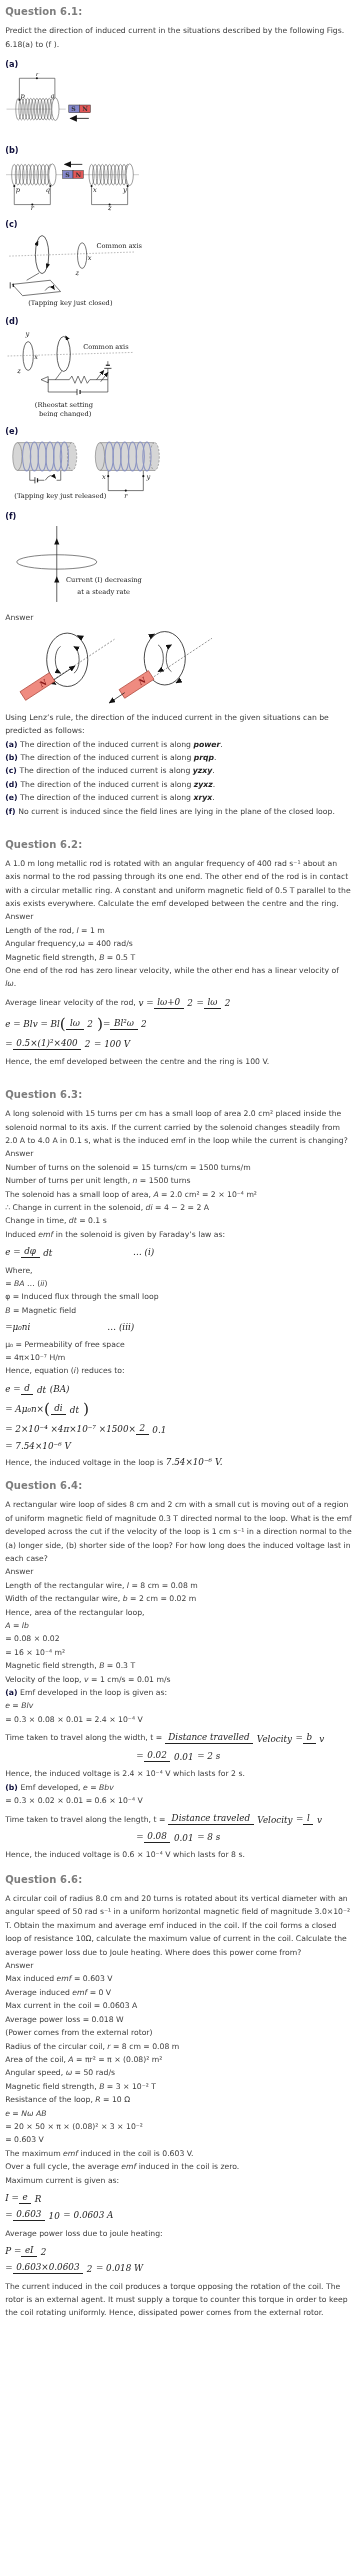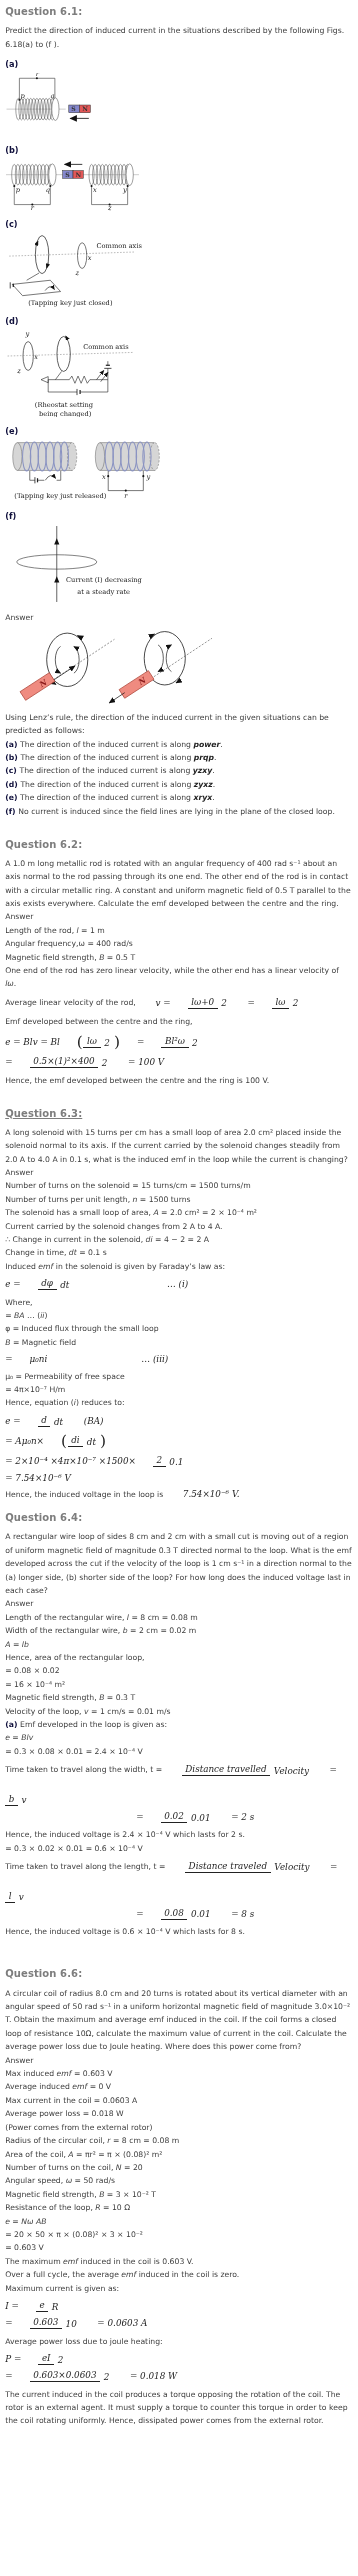--- a/index.html
+++ b/index.html
@@ -7,21 +7,21 @@
   .page{width:359px;box-sizing:border-box;padding:4.1px 7.2px 31px 5.2px;}
   .q-heading{font-size:10px;font-weight:bold;color:#7d7d7d;margin:17.5px 0 7.2px 0;letter-spacing:0.1px;}
   .q-heading:first-child{margin-top:2.1px;}
   .para{font-size:7.7px;line-height:13.4px;color:#3d3d3d;}
   .fig-label{font-size:8.2px;font-weight:bold;color:#10103c;margin:8.2px 0 4.1px 0;}
   .rs-b{font-weight:bold;color:#10103c;}
   .rs-i{font-style:italic;}
   .rs-bi{font-weight:bold;font-style:italic;color:#222;}
   .fig{margin:4.1px 0 5.2px 0;}
   .fig svg{display:block;}
-  .formula-row{display:flex;align-items:center;flex-wrap:wrap;gap:17px;margin:5.2px 0;font-family:"DejaVu Serif","Liberation Serif",serif;font-style:italic;font-size:8.8px;color:#1d1d1d;}
+  .formula-row{display:flex;align-items:center;flex-wrap:wrap;gap:0;margin:5.2px 0;font-family:"DejaVu Serif","Liberation Serif",serif;font-style:italic;font-size:8.8px;color:#1d1d1d;}
   .formula-row .pre{font-family:"DejaVu Sans","Liberation Sans",sans-serif;font-style:normal;font-size:7.7px;color:#3d3d3d;margin-right:2.6px;line-height:13.4px;}
   .frac{display:inline-flex;flex-direction:row;align-items:center;vertical-align:middle;}
   .frac .num{padding:0 3.6px 1px 3.6px;border-bottom:0.7px solid #222;text-align:center;}
   .frac .den{padding:1px 3.6px 0 3.6px;text-align:center;}
   .fracwrap{display:inline-flex;align-items:center;}
   .par::before{content:"(";font-style:normal;font-size:15.5px;font-weight:400;color:#222;margin-right:0.5px;}
   .par::after{content:")";font-style:normal;font-size:15.5px;color:#222;margin-left:0.5px;}
   .eq{margin-left:77px;}
   .f-ind{margin-left:131px;}
   .f-x{white-space:nowrap;}
@@ -320,21 +320,20 @@
         </span>
       </span>
       <span class="f-x">=</span>
       <span class="fracwrap">
         <span class="frac">
           <span class="num">lω</span>
           <span class="den">2</span>
         </span>
       </span>
     </div>
-    <div class="para">Emf developed between the centre and the ring,</div>
     <div class="formula-row">
       <span class="f-x">e = Blv = Bl</span>
       <span class="fracwrap par">
         <span class="frac">
           <span class="num">lω</span>
           <span class="den">2</span>
         </span>
       </span>
       <span class="f-x">=</span>
       <span class="fracwrap">
@@ -348,27 +347,26 @@
       <span class="f-x">=</span>
       <span class="fracwrap">
         <span class="frac">
           <span class="num">0.5×(1)²×400</span>
           <span class="den">2</span>
         </span>
       </span>
       <span class="f-x">= 100 V</span>
     </div>
     <div class="para">Hence, the emf developed between the centre and the ring is 100 V.</div>
-    <div class="q-heading" style="margin-top: 20.6px; text-decoration: underline;">Question 6.3:</div>
+    <div class="q-heading" style="margin-top: 20.6px;">Question 6.3:</div>
     <div class="para">A long solenoid with 15 turns per cm has a small loop of area 2.0 cm² placed inside the solenoid normal to its axis. If the current carried by the solenoid changes steadily from 2.0 A to 4.0 A in 0.1 s, what is the induced emf in the loop while the current is changing?</div>
     <div class="para">Answer</div>
     <div class="para">Number of turns on the solenoid = 15 turns/cm = 1500 turns/m</div>
     <div class="para"><span>Number of turns per unit length, </span><span class="rs-i">n</span><span> = 1500 turns</span></div>
     <div class="para"><span>The solenoid has a small loop of area, </span><span class="rs-i">A</span><span> = 2.0 cm² = 2 × 10⁻⁴ m²</span></div>
-    <div class="para">Current carried by the solenoid changes from 2 A to 4 A.</div>
     <div class="para"><span>∴ Change in current in the solenoid, </span><span class="rs-i">di</span><span> = 4 − 2 = 2 A</span></div>
     <div class="para"><span>Change in time, </span><span class="rs-i">dt</span><span> = 0.1 s</span></div>
     <div class="para"><span>Induced </span><span class="rs-i">emf</span><span> in the solenoid is given by Faraday’s law as:</span></div>
     <div class="formula-row">
       <span class="f-x">e =</span>
       <span class="fracwrap">
         <span class="frac">
           <span class="num">dφ</span>
           <span class="den">dt</span>
         </span>
@@ -420,22 +418,22 @@
     </div>
     <div class="formula-row">
       <span class="pre">Hence, the induced voltage in the loop is</span>
       <span class="f-x">7.54×10⁻⁶ V.</span>
     </div>
     <div class="q-heading" style="margin-top: 11px;">Question 6.4:</div>
     <div class="para">A rectangular wire loop of sides 8 cm and 2 cm with a small cut is moving out of a region of uniform magnetic field of magnitude 0.3 T directed normal to the loop. What is the emf developed across the cut if the velocity of the loop is 1 cm s⁻¹ in a direction normal to the (a) longer side, (b) shorter side of the loop? For how long does the induced voltage last in each case?</div>
     <div class="para">Answer</div>
     <div class="para"><span>Length of the rectangular wire, </span><span class="rs-i">l</span><span> = 8 cm = 0.08 m</span></div>
     <div class="para"><span>Width of the rectangular wire, </span><span class="rs-i">b</span><span> = 2 cm = 0.02 m</span></div>
+    <div class="para">Hence, area of the rectangular loop,</div>
     <div class="para"><span class="rs-i">A = lb</span></div>
-    <div class="para">Hence, area of the rectangular loop,</div>
     <div class="para">= 0.08 × 0.02</div>
     <div class="para">= 16 × 10⁻⁴ m²</div>
     <div class="para"><span>Magnetic field strength, </span><span class="rs-i">B</span><span> = 0.3 T</span></div>
     <div class="para"><span>Velocity of the loop, </span><span class="rs-i">v</span><span> = 1 cm/s = 0.01 m/s</span></div>
     <div class="para"><span class="rs-b">(a) </span><span>Emf developed in the loop is given as:</span></div>
     <div class="para"><span class="rs-i">e = Blv</span></div>
     <div class="para">= 0.3 × 0.08 × 0.01 = 2.4 × 10⁻⁴ V</div>
     <div class="formula-row">
       <span class="pre">Time taken to travel along the width, t =</span>
       <span class="fracwrap">
@@ -456,20 +454,21 @@
       <span class="f-x">=</span>
       <span class="fracwrap">
         <span class="frac">
           <span class="num">0.02</span>
           <span class="den">0.01</span>
         </span>
       </span>
       <span class="f-x">= 2 s</span>
     </div>
     <div class="para">Hence, the induced voltage is 2.4 × 10⁻⁴ V which lasts for 2 s.</div>
+    <div class="para"><span class="rs-b">(b) </span><span>Emf developed, </span><span class="rs-i">e = Bbv</span></div>
     <div class="para">= 0.3 × 0.02 × 0.01 = 0.6 × 10⁻⁴ V</div>
     <div class="formula-row">
       <span class="pre">Time taken to travel along the length, t =</span>
       <span class="fracwrap">
         <span class="frac">
           <span class="num">Distance traveled</span>
           <span class="den">Velocity</span>
         </span>
       </span>
       <span class="f-x">=</span>
@@ -484,31 +483,30 @@
       <span class="f-x">=</span>
       <span class="fracwrap">
         <span class="frac">
           <span class="num">0.08</span>
           <span class="den">0.01</span>
         </span>
       </span>
       <span class="f-x">= 8 s</span>
     </div>
     <div class="para">Hence, the induced voltage is 0.6 × 10⁻⁴ V which lasts for 8 s.</div>
-    <div class="q-heading" style="margin-top: 30px;">Question 6.6:</div>
+    <div class="q-heading" style="margin-top: 12px;">Question 6.6:</div>
     <div class="para">A circular coil of radius 8.0 cm and 20 turns is rotated about its vertical diameter with an angular speed of 50 rad s⁻¹ in a uniform horizontal magnetic field of magnitude 3.0×10⁻² T. Obtain the maximum and average emf induced in the coil. If the coil forms a closed loop of resistance 10Ω, calculate the maximum value of current in the coil. Calculate the average power loss due to Joule heating. Where does this power come from?</div>
     <div class="para">Answer</div>
     <div class="para"><span>Max induced </span><span class="rs-i">emf</span><span> = 0.603 V</span></div>
     <div class="para"><span>Average induced </span><span class="rs-i">emf</span><span> = 0 V</span></div>
     <div class="para">Max current in the coil = 0.0603 A</div>
     <div class="para">Average power loss = 0.018 W</div>
     <div class="para">(Power comes from the external rotor)</div>
     <div class="para"><span>Radius of the circular coil, </span><span class="rs-i">r</span><span> = 8 cm = 0.08 m</span></div>
     <div class="para"><span>Area of the coil, </span><span class="rs-i">A</span><span> = πr² = π × (0.08)² m²</span></div>
-    <div class="para"><span>Number of turns on the coil, </span><span class="rs-i">N</span><span> = 20</span></div>
     <div class="para"><span>Angular speed, </span><span class="rs-i">ω</span><span> = 50 rad/s</span></div>
     <div class="para"><span>Magnetic field strength, </span><span class="rs-i">B</span><span> = 3 × 10⁻² T</span></div>
     <div class="para"><span>Resistance of the loop, </span><span class="rs-i">R</span><span> = 10 Ω</span></div>
     <div class="para"><span class="rs-i">e = Nω AB</span></div>
     <div class="para">= 20 × 50 × π × (0.08)² × 3 × 10⁻²</div>
     <div class="para">= 0.603 V</div>
     <div class="para"><span>The maximum </span><span class="rs-i">emf</span><span> induced in the coil is 0.603 V.</span></div>
     <div class="para"><span>Over a full cycle, the average </span><span class="rs-i">emf</span><span> induced in the coil is zero.</span></div>
     <div class="para">Maximum current is given as:</div>
     <div class="formula-row">

